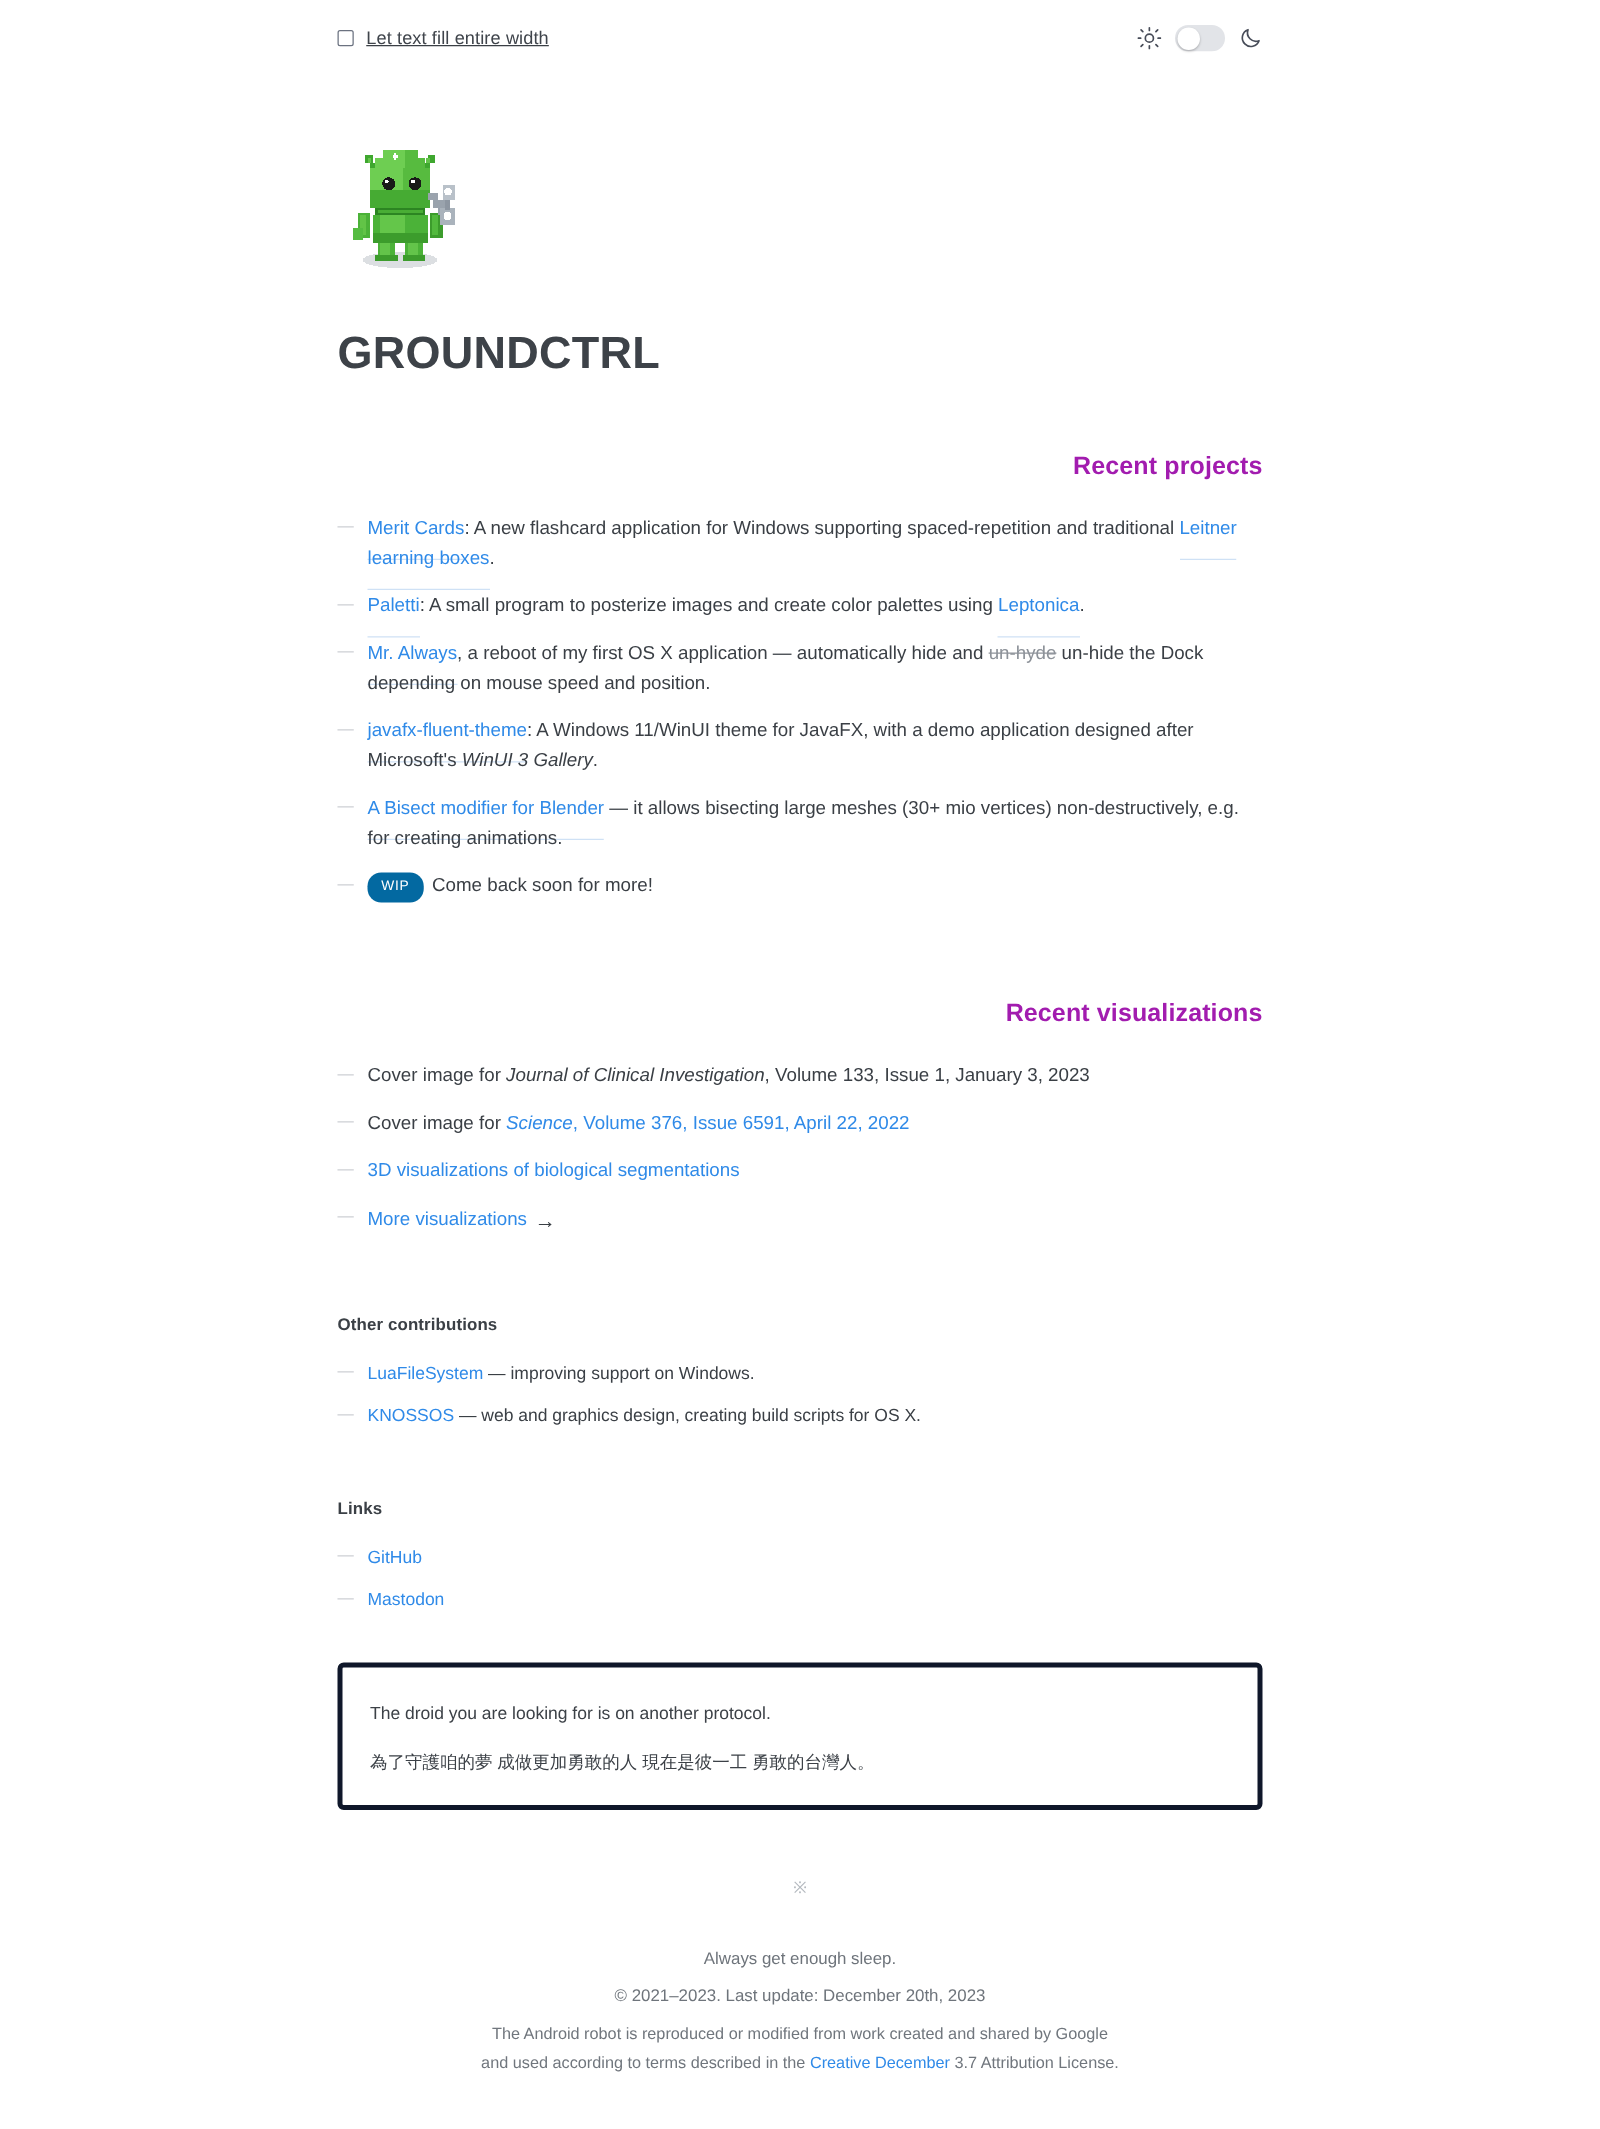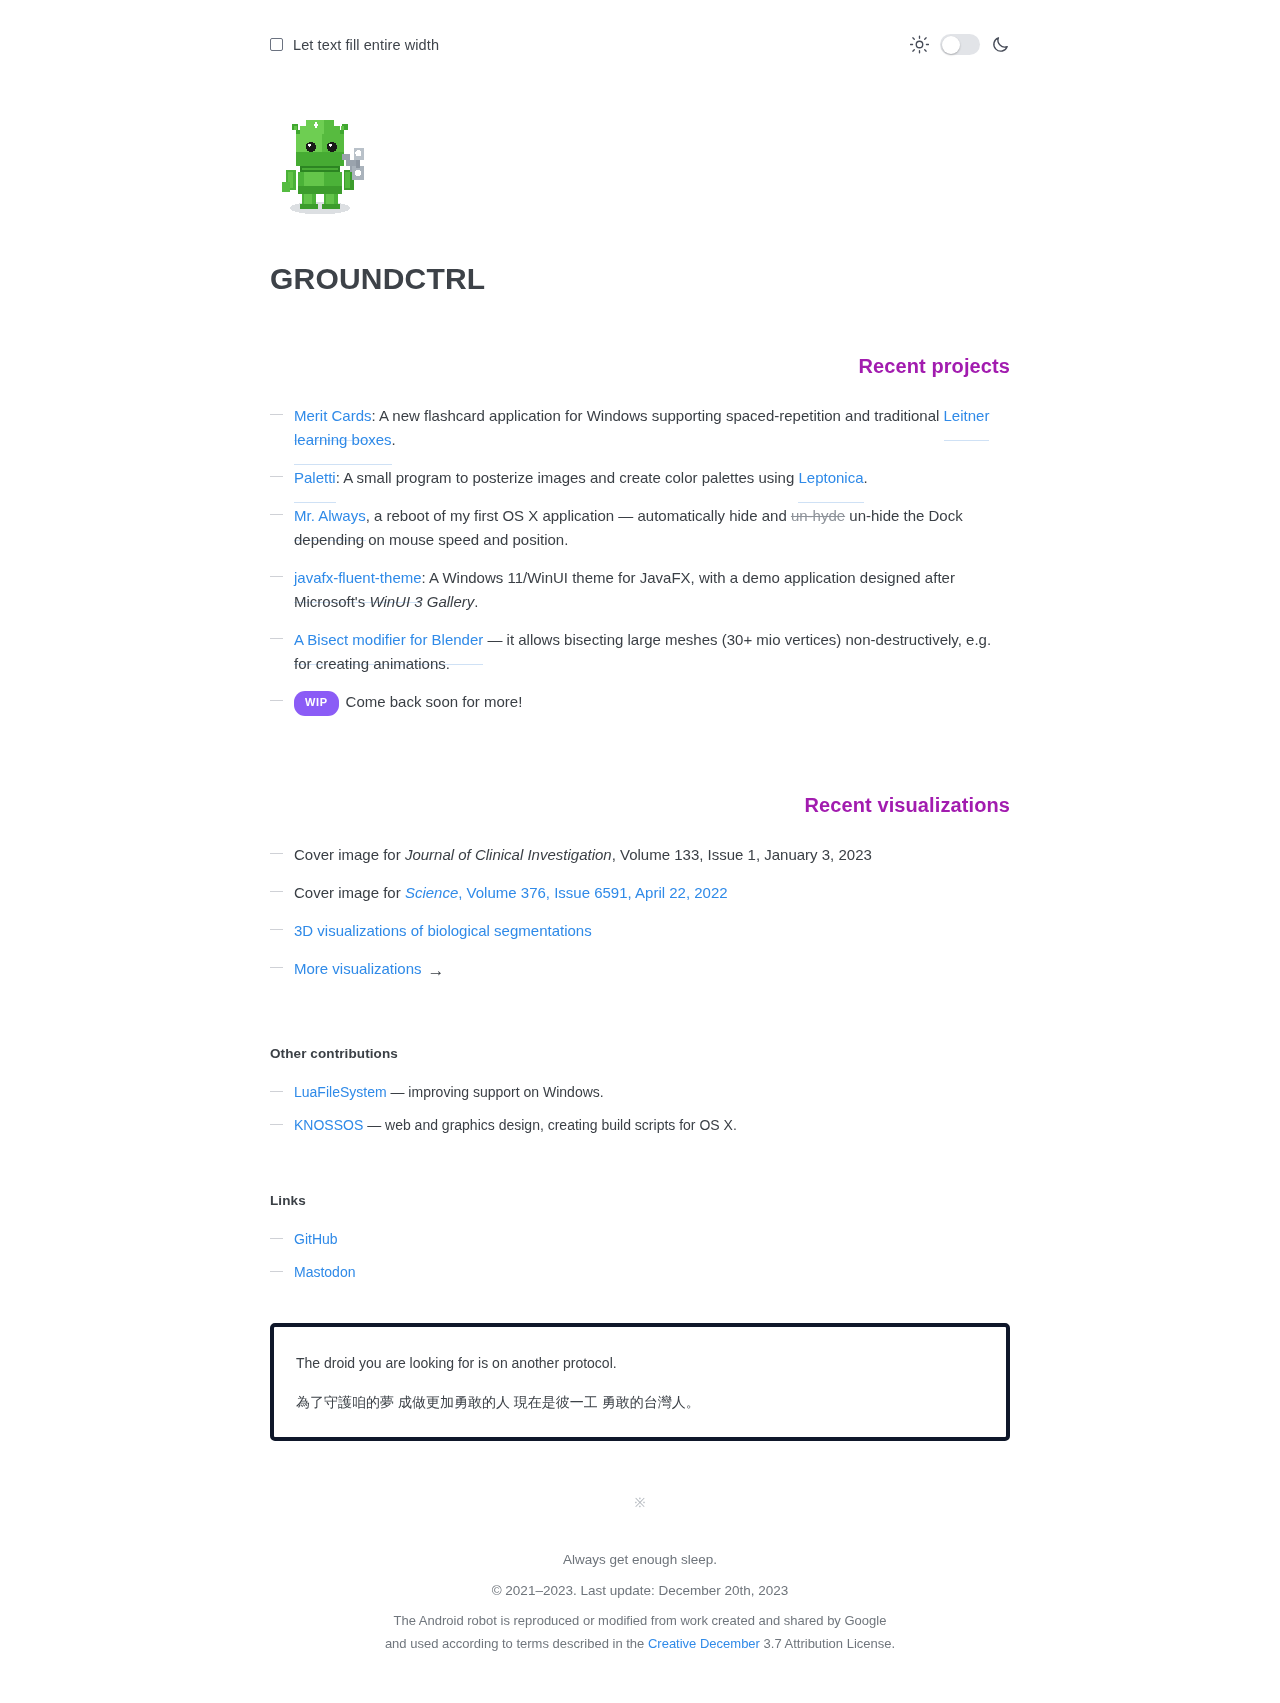--- a/index.html
+++ b/index.html
@@ -10,21 +10,22 @@
     background: #ffffff;
     font-family: "Liberation Sans", sans-serif;
     color: #3a3f45;
     -webkit-font-smoothing: antialiased;
   }
 
   
   .topbar {
     position: relative;
     height: 56px;
-    padding: 16px 0 0 0;
+    padding: 2px 0 0 0;
+    text-decoration: underline;
   }
   .topbar-inner {
     width: 740px;
     margin: 0 auto;
     padding-top: 18px;
     display: flex;
     align-items: center;
     justify-content: space-between;
   }
   .fillwidth-ctl {
@@ -74,21 +75,21 @@
     width: 740px;
     margin: 0 auto;
     padding-top: 48px;
   }
 
   
   .logo-wrap { margin-bottom: 46px; }
   .logo { display: block; image-rendering: pixelated; }
 
   h1.site-title {
-    font-size: 30px;
+    font-size: 36px;
     font-weight: 700;
     color: #3d4248;
     letter-spacing: .2px;
     margin: 0 0 60px 0;
     line-height: 1.1;
   }
 
   h2.section {
     font-size: 20px;
     font-weight: 700;
@@ -142,24 +143,24 @@
   }
   a.plain { border-bottom: none; }
   em { font-style: italic; }
   s, .strike {
     text-decoration: line-through;
     color: #8d9299;
   }
 
   .wip {
     display: inline-block;
-    background: #8b5cf6;
+    background: #0369a1;
     color: #ffffff;
     font-size: 11px;
-    font-weight: 700;
+    font-weight: 400;
     letter-spacing: .6px;
     border-radius: 11px;
     padding: 3px 11px 4px;
     vertical-align: 1px;
     margin-right: 7px;
   }
   .arrow {
     display: inline-block;
     margin-left: 6px;
     font-size: 17px;

